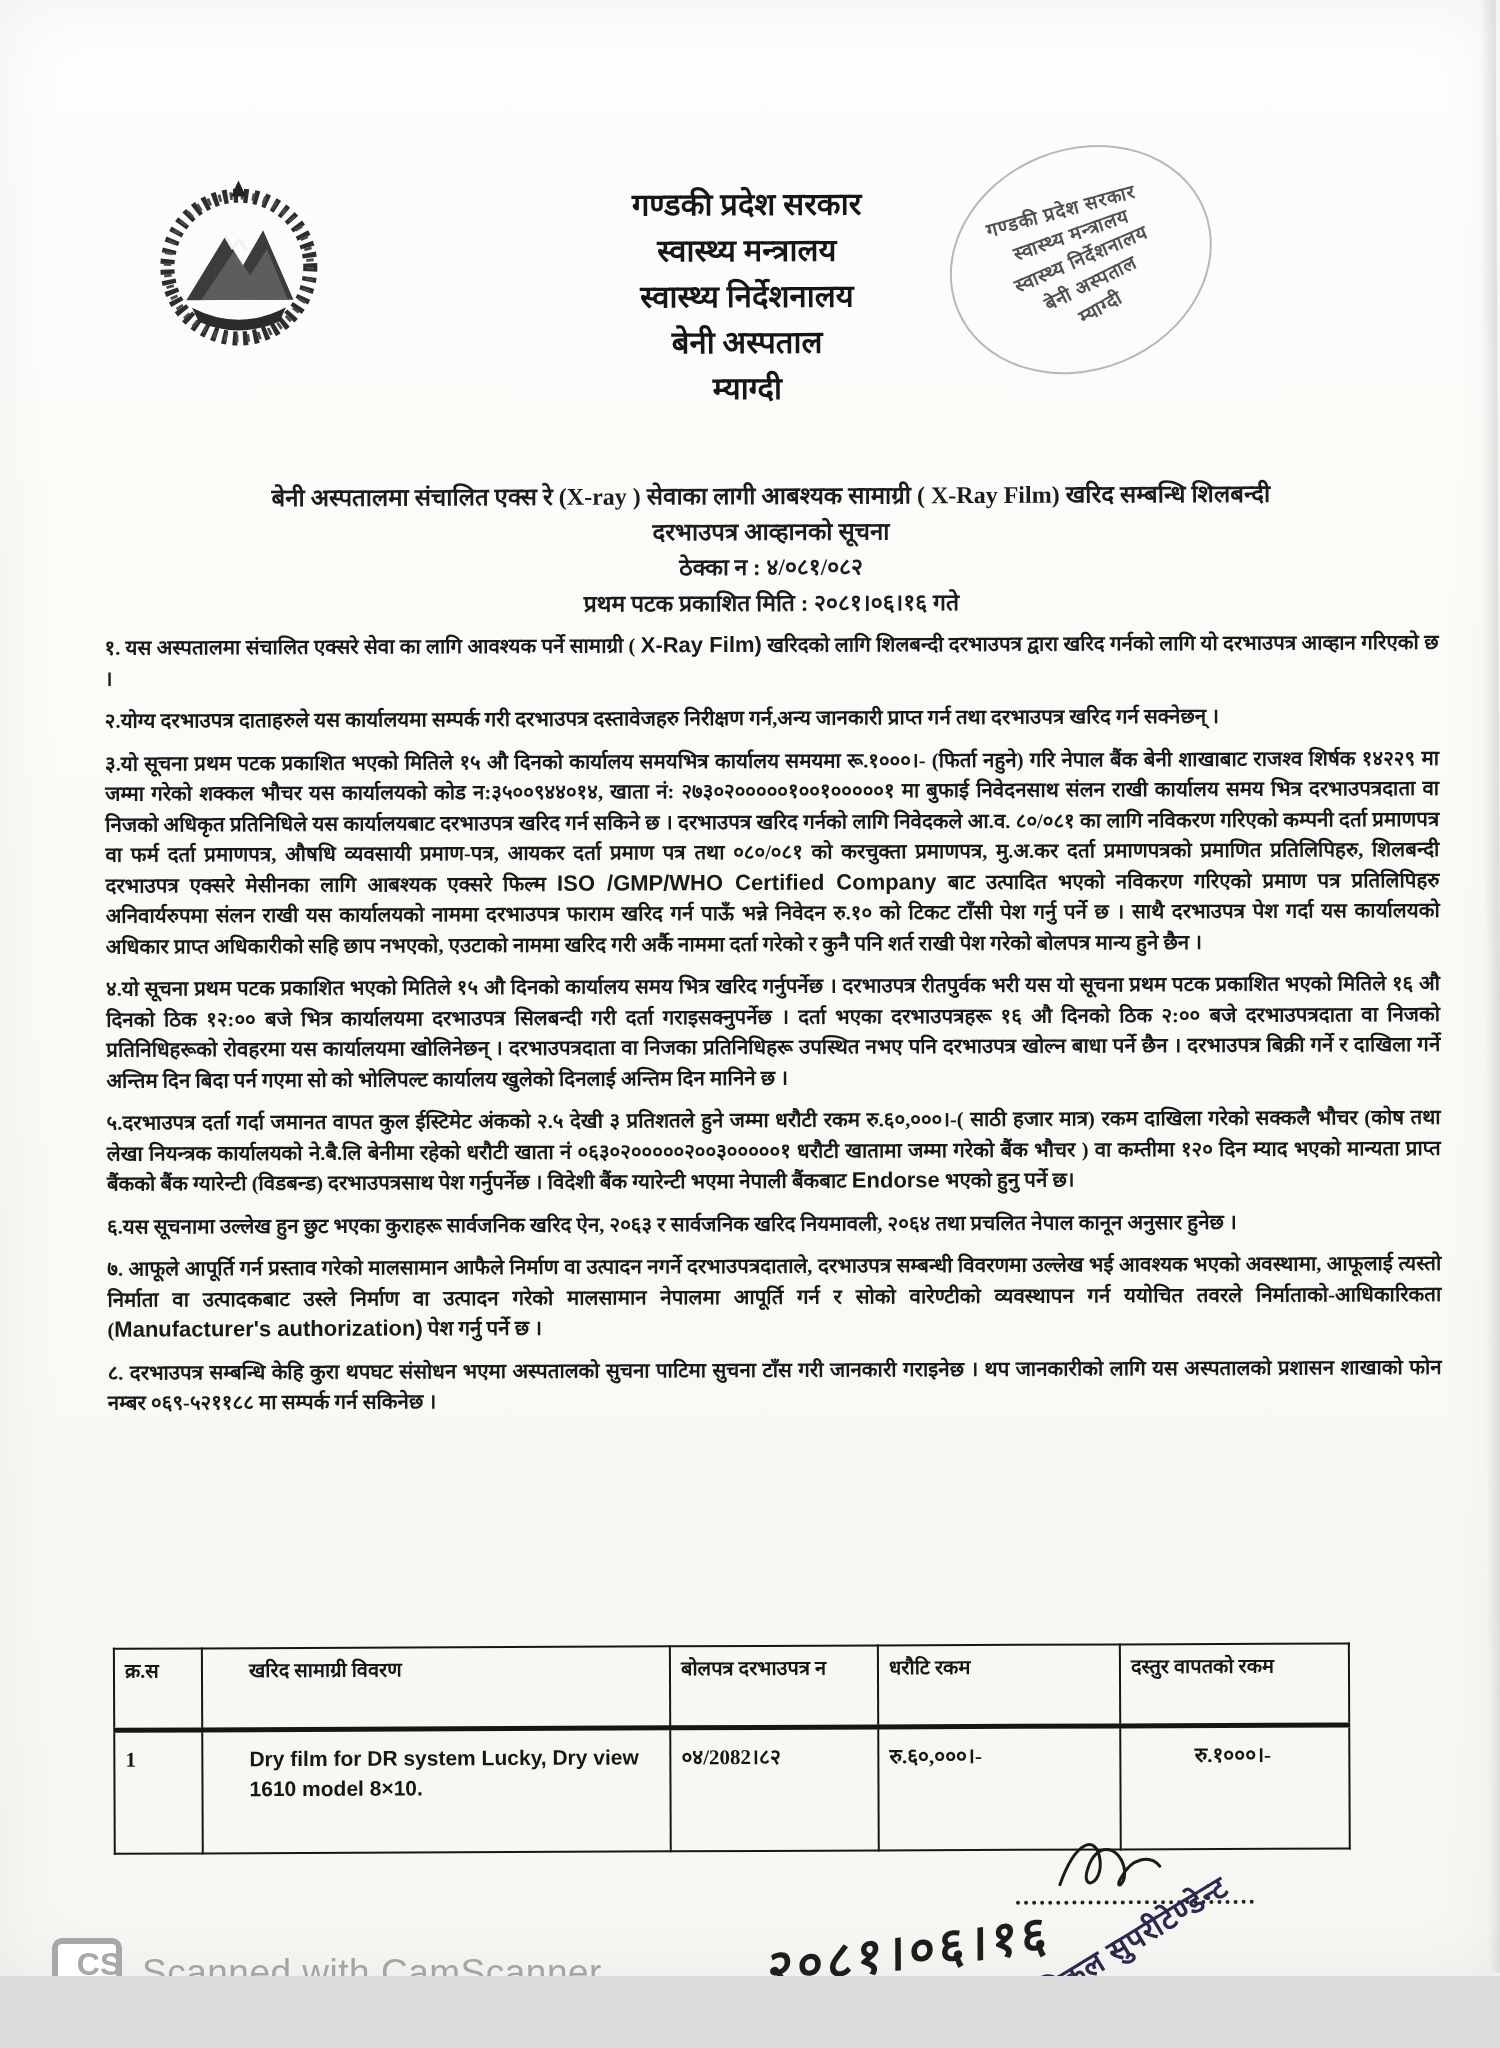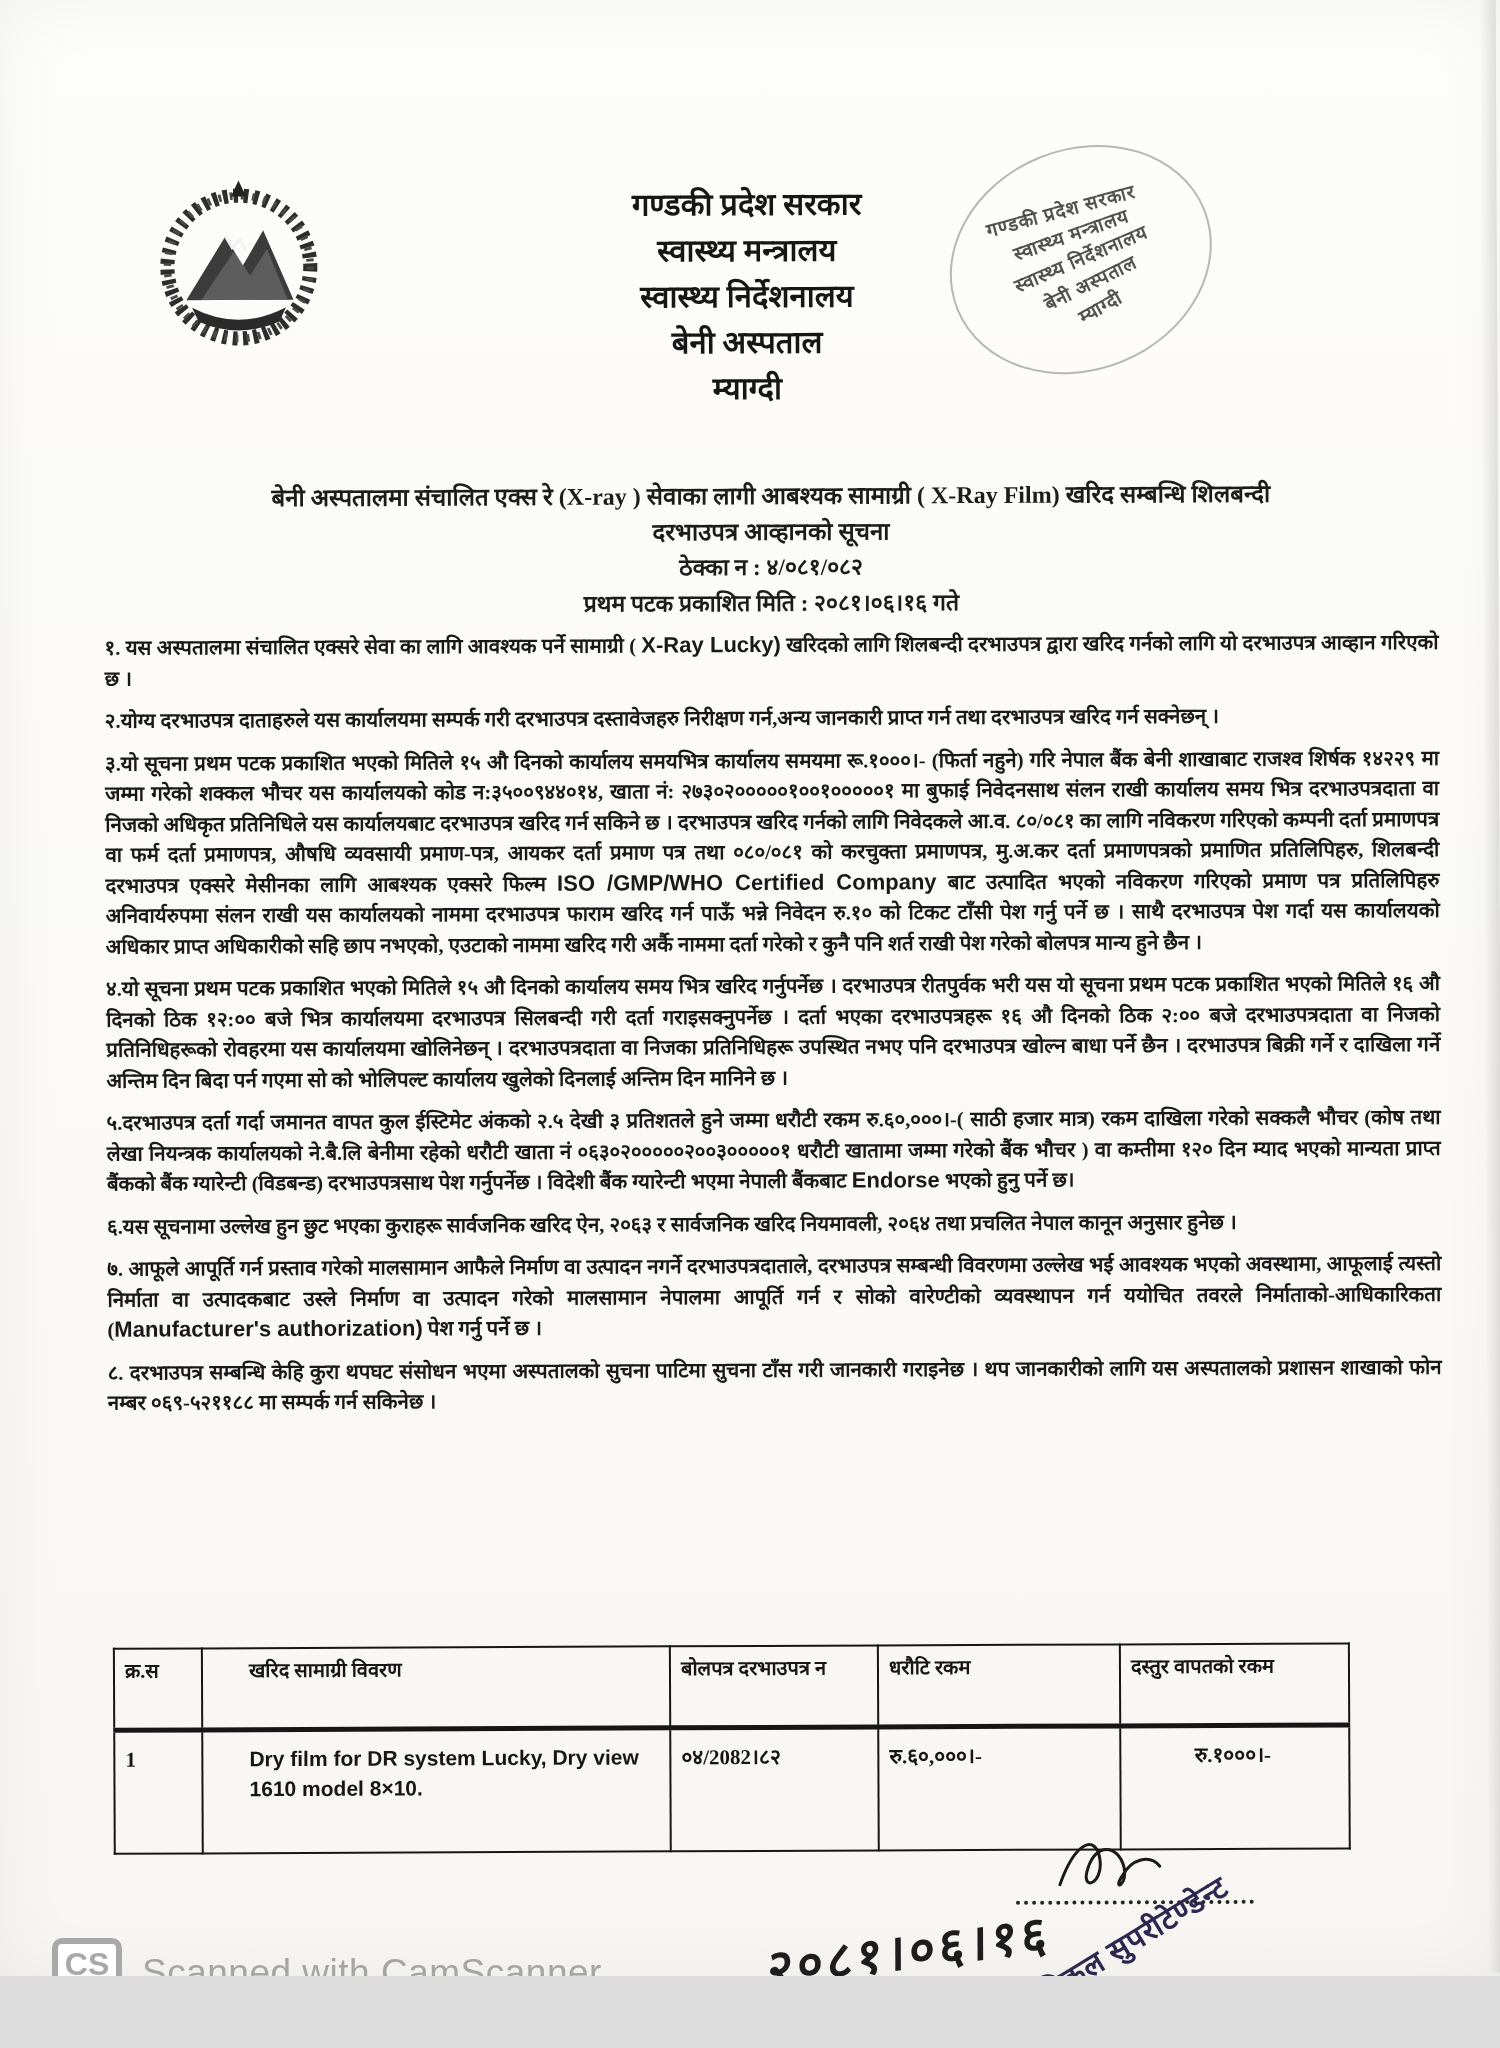--- a/index.html
+++ b/index.html
@@ -60,21 +60,21 @@
   .sig-date{position:absolute;left:762px;top:1916px;font-size:50px;font-weight:700;
     color:#1d1d1d;transform:rotate(-7deg) skewX(-7deg);letter-spacing:4px;}
   .sig-desig{position:absolute;left:992px;top:2002px;width:360px;font-size:30px;
     font-weight:700;color:#2d2850;transform:rotate(-31deg);transform-origin:0 50%;
     white-space:nowrap;letter-spacing:1px;}
   
   .watermark{position:absolute;left:52px;top:1938px;display:flex;align-items:center;gap:20px;}
   .cs-badge{position:relative;width:58px;height:58px;border:6px solid #a8a8a8;
     border-radius:10px;background:#fff;}
   .cs-badge .cs-label{position:absolute;left:0;top:2px;width:100%;text-align:center;
-    font-family:"Liberation Sans",sans-serif;font-weight:700;font-size:32px;color:#a8a8a8;}
+    font-family:"Liberation Sans",sans-serif;font-weight:700;font-size:32px;color:#a8a8a8;padding-left:12px;}
   .cs-badge .cs-bar{position:absolute;left:-6px;bottom:-6px;width:70px;height:15px;
     background:#a8a8a8;border-radius:0 0 8px 8px;}
   .cs-text{font-family:"Liberation Sans",sans-serif;font-size:37px;color:#a5a5a5;
     letter-spacing:0.5px;}
 </style>
 </head>
 <body>
 
 <div class="page">
   <div class="tilt">
@@ -106,21 +106,21 @@
     </div>
 
     <div class="title-block">
       <div class="t1">बेनी अस्पतालमा संचालित एक्स रे (X-ray ) सेवाका लागी आबश्यक सामाग्री ( X-Ray Film) खरिद सम्बन्धि शिलबन्दी</div>
       <div class="t2">दरभाउपत्र आव्हानको सूचना</div>
       <div class="t3">ठेक्का न : ४/०८१/०८२</div>
       <div class="t4">प्रथम पटक प्रकाशित मिति : २०८१।०६।१६ गते</div>
     </div>
 
     <div class="paras">
-        <p class="para"><span>१. यस अस्पतालमा संचालित एक्सरे सेवा का लागि आवश्यक पर्ने सामाग्री  ( </span><span class="latin">X-Ray Lucky)</span><span> खरिदको लागि शिलबन्दी दरभाउपत्र द्वारा खरिद गर्नको लागि यो दरभाउपत्र आव्हान गरिएको छ ।</span></p>
+        <p class="para"><span>१. यस अस्पतालमा संचालित एक्सरे सेवा का लागि आवश्यक पर्ने सामाग्री  ( </span><span class="latin">X-Ray Film)</span><span> खरिदको लागि शिलबन्दी दरभाउपत्र द्वारा खरिद गर्नको लागि यो दरभाउपत्र आव्हान गरिएको छ ।</span></p>
         <p class="para"><span>२.योग्य दरभाउपत्र दाताहरुले यस कार्यालयमा सम्पर्क गरी दरभाउपत्र दस्तावेजहरु निरीक्षण गर्न,अन्य जानकारी प्राप्त गर्न तथा दरभाउपत्र खरिद गर्न सक्नेछन् ।</span></p>
         <p class="para"><span>३.यो सूचना प्रथम पटक प्रकाशित भएको मितिले १५ औ  दिनको कार्यालय समयभित्र कार्यालय समयमा रू.१०००।- (फिर्ता नहुने) गरि नेपाल बैंक बेनी शाखाबाट राजश्व शिर्षक १४२२९ मा जम्मा गरेको शक्कल भौचर यस कार्यालयको कोड न:३५००९४४०१४, खाता नं: २७३०२०००००१००१०००००१ मा बुफाई निवेदनसाथ संलन राखी कार्यालय समय भित्र दरभाउपत्रदाता वा निजको अधिकृत प्रतिनिधिले यस कार्यालयबाट दरभाउपत्र खरिद गर्न सकिने छ । दरभाउपत्र खरिद गर्नको लागि निवेदकले आ.व. ८०/०८१ का लागि नविकरण गरिएको कम्पनी दर्ता प्रमाणपत्र वा फर्म दर्ता प्रमाणपत्र, औषधि व्यवसायी प्रमाण-पत्र, आयकर दर्ता प्रमाण पत्र तथा ०८०/०८१ को करचुक्ता प्रमाणपत्र, मु.अ.कर दर्ता प्रमाणपत्रको प्रमाणित प्रतिलिपिहरु, शिलबन्दी दरभाउपत्र एक्सरे मेसीनका लागि आबश्यक एक्सरे फिल्म </span><span class="latin">ISO /GMP/WHO Certified Company</span><span> बाट उत्पादित भएको नविकरण गरिएको प्रमाण पत्र प्रतिलिपिहरु अनिवार्यरुपमा संलन राखी यस कार्यालयको नाममा दरभाउपत्र फाराम खरिद गर्न पाऊँ भन्ने निवेदन रु.१० को टिकट टाँसी पेश गर्नु पर्ने छ । साथै दरभाउपत्र पेश गर्दा यस कार्यालयको अधिकार प्राप्त अधिकारीको सहि छाप नभएको, एउटाको नाममा खरिद गरी अर्कै नाममा दर्ता गरेको र कुनै पनि शर्त राखी पेश गरेको बोलपत्र मान्य हुने छैन ।</span></p>
         <p class="para"><span>४.यो सूचना प्रथम पटक प्रकाशित भएको मितिले १५ औ दिनको कार्यालय समय भित्र खरिद गर्नुपर्नेछ । दरभाउपत्र रीतपुर्वक भरी यस यो सूचना प्रथम पटक प्रकाशित भएको मितिले १६ औ दिनको ठिक १२:०० बजे  भित्र कार्यालयमा दरभाउपत्र सिलबन्दी गरी दर्ता गराइसक्नुपर्नेछ । दर्ता भएका दरभाउपत्रहरू १६ औ दिनको ठिक २:०० बजे  दरभाउपत्रदाता वा निजको प्रतिनिधिहरूको रोवहरमा यस कार्यालयमा खोलिनेछन् । दरभाउपत्रदाता वा निजका प्रतिनिधिहरू उपस्थित नभए पनि दरभाउपत्र खोल्न बाधा पर्ने छैन । दरभाउपत्र बिक्री गर्ने र दाखिला गर्ने अन्तिम दिन बिदा पर्न गएमा सो को भोलिपल्ट कार्यालय खुलेको दिनलाई अन्तिम दिन मानिने छ ।</span></p>
         <p class="para"><span>५.दरभाउपत्र  दर्ता  गर्दा  जमानत  वापत  कुल  ईस्टिमेट  अंकको  २.५  देखी  ३  प्रतिशतले  हुने  जम्मा धरौटी रकम रु.६०,०००।-( साठी हजार मात्र) रकम दाखिला गरेको सक्कलै भौचर (कोष तथा लेखा नियन्त्रक कार्यालयको ने.बै.लि बेनीमा रहेको धरौटी खाता नं ०६३०२०००००२००३०००००१ धरौटी खातामा जम्मा गरेको बैंक भौचर )  वा कम्तीमा १२० दिन म्याद भएको मान्यता प्राप्त बैंकको बैंक ग्यारेन्टी (विडबन्ड) दरभाउपत्रसाथ पेश गर्नुपर्नेछ । विदेशी बैंक ग्यारेन्टी भएमा नेपाली बैंकबाट </span><span class="latin">Endorse</span><span> भएको हुनु पर्ने छ।</span></p>
         <p class="para"><span>६.यस सूचनामा उल्लेख हुन छुट भएका कुराहरू सार्वजनिक खरिद ऐन, २०६३ र सार्वजनिक खरिद नियमावली, २०६४ तथा प्रचलित नेपाल कानून अनुसार हुनेछ ।</span></p>
         <p class="para"><span>७. आफूले आपूर्ति गर्न प्रस्ताव गरेको मालसामान आफैले निर्माण वा उत्पादन नगर्ने दरभाउपत्रदाताले, दरभाउपत्र सम्बन्धी विवरणमा उल्लेख भई आवश्यक भएको अवस्थामा, आफूलाई त्यस्तो निर्माता वा उत्पादकबाट उस्ले निर्माण वा उत्पादन गरेको मालसामान नेपालमा आपूर्ति गर्न र सोको वारेण्टीको व्यवस्थापन गर्न ययोचित तवरले निर्माताको-आधिकारिकता (</span><span class="latin">Manufacturer's authorization)</span><span> पेश गर्नु पर्ने छ ।</span></p>
         <p class="para"><span>८. दरभाउपत्र सम्बन्धि केहि कुरा थपघट संसोधन भएमा अस्पतालको सुचना पाटिमा सुचना टाँस गरी जानकारी गराइनेछ । थप जानकारीको लागि यस अस्पतालको  प्रशासन शाखाको फोन नम्बर ०६९-५२११८८ मा सम्पर्क गर्न सकिनेछ ।</span></p>
       </div>
 
     <table class="proc-table">

